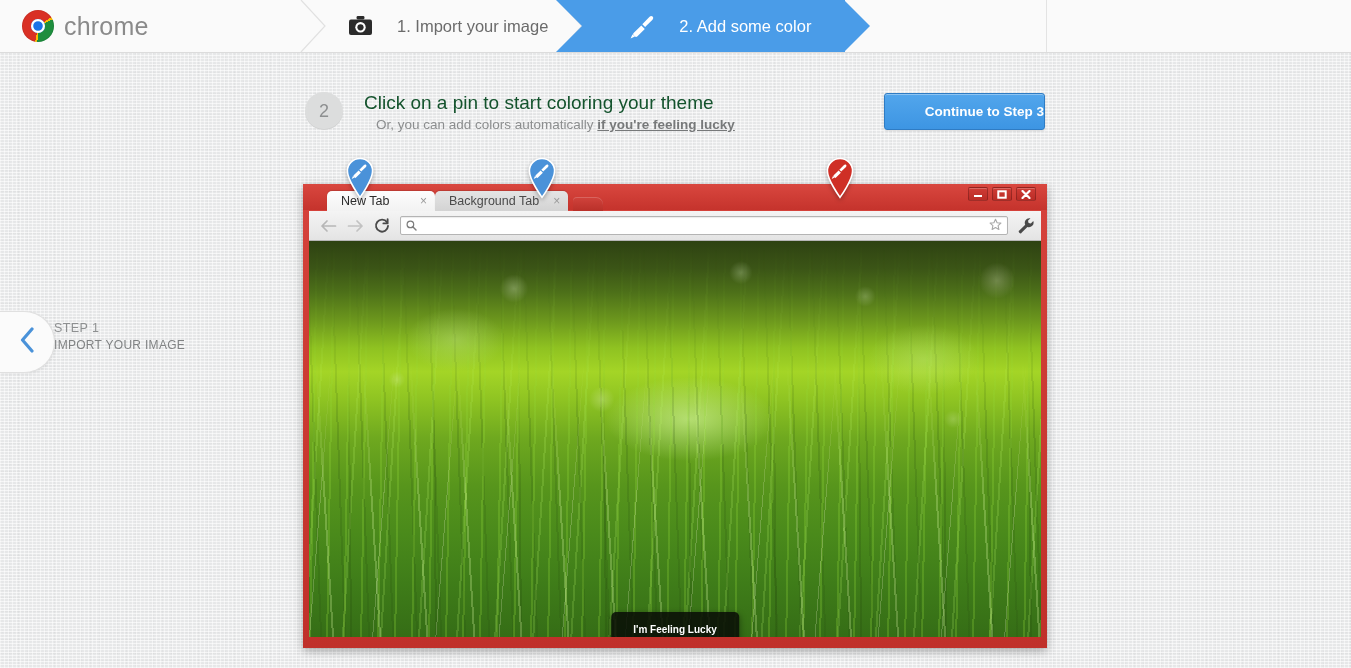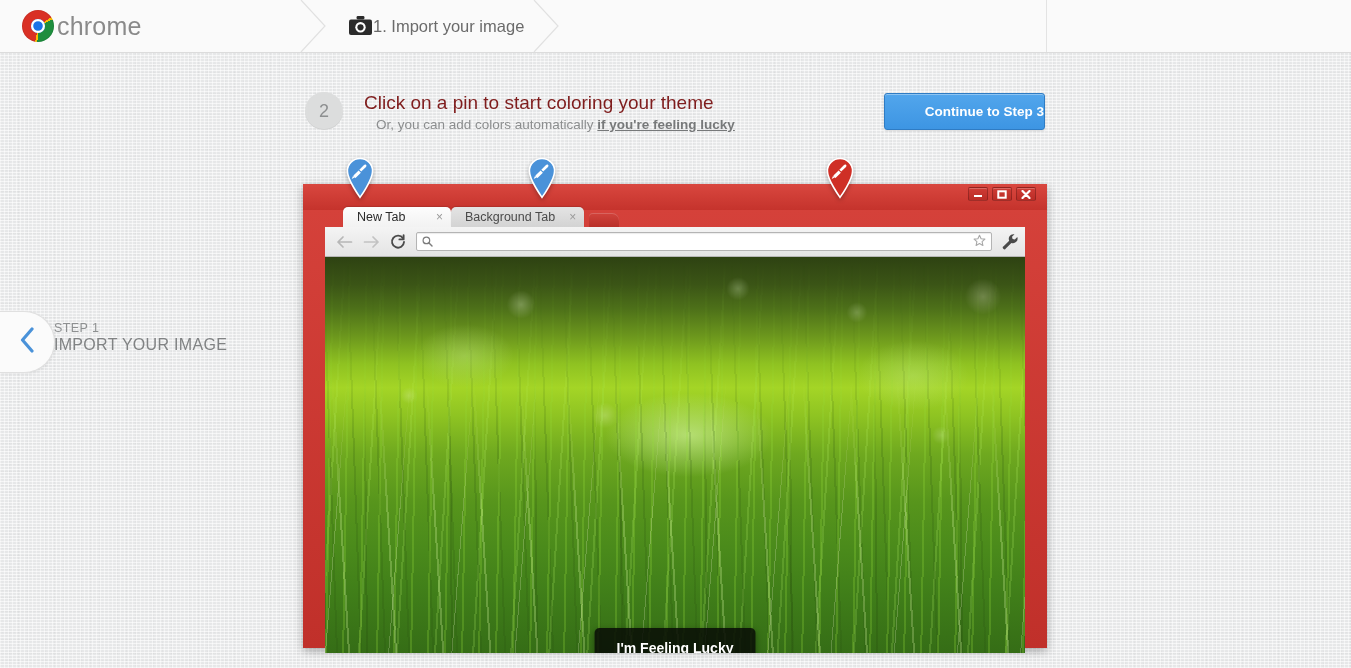--- a/index.html
+++ b/index.html
@@ -19,32 +19,32 @@
   #header {
     position: absolute; left: 0; top: 0; width: 1351px; height: 53px;
     background: #fafafa;
     border-bottom: 1px solid #dcdcdc;
     z-index: 40;
   }
   #header:after {
     content:""; position:absolute; right:0; top:0; width:304px; height:52px;
     background:#fafafa; border-left:1px solid #e3e3e3;
   }
-  .brand { position: absolute; left: 22px; top: 0; height: 52px; display: flex; align-items: center; gap: 3px; }
+  .brand { position: absolute; left: 22px; top: 0; height: 52px; display: flex; align-items: center; gap: 10px; }
   .chrome-logo { width: 32px; height: 32px; position: relative; border-radius: 50%;
     background: conic-gradient(from -62deg, #d93025 0deg 118deg, #fbbc04 118deg 128deg, #1e8e3e 128deg 244deg, #fbbc04 244deg 252deg, #d93025 252deg 360deg);
     box-shadow: inset 0 0 0 1px rgba(0,0,0,.07); }
   .chrome-logo:before { content:""; position:absolute; left:50%; top:50%; transform:translate(-50%,-50%);
     width:14px; height:14px; border-radius:50%; background:#1a73e8; box-shadow: inset 0 0 0 2.2px #fff; }
   .chrome-logo:after { content:""; position:absolute; left:9px; top:2px; width:23px; height:9px;
     background: linear-gradient(#ea4335,#d93025); border-radius: 0 5px 5px 0; opacity:0; }
   .brand-word { font-size: 25px; color: #8a8a8a; letter-spacing: .2px; font-weight: 400; }
 
   .steps { position: absolute; left: 300px; top: 0; height: 52px; display: flex; align-items: stretch; }
-  .step { position: relative; display: flex; align-items: center; gap: 0; padding: 0 34px 0 48px; height: 52px; cursor: pointer; }
+  .step { position: relative; display: flex; align-items: center; gap: 24px; padding: 0 34px 0 48px; height: 52px; cursor: pointer; }
   .step .lbl { font-size: 16.5px; color: #6b6b6b; white-space: nowrap; }
   .step .arrow-edge { position: absolute; right: -1px; top: 0; width: 26px; height: 52px; }
   .step.active { background: #4a9ce8; }
   .step.active .lbl { color: #fff; }
   .step.active .arrow-edge { right: -25px; }
   .step.active .arrow-edge:before {
     content:""; position:absolute; left:0; top:0; width:0; height:0;
     border-top: 26px solid transparent; border-bottom: 26px solid transparent; border-left: 26px solid #4a9ce8;
   }
   .step.active .lead-in {
@@ -55,50 +55,50 @@
   .divider-arrow svg { display:block; }
 
   .ico { width: 25px; height: 23px; flex: none; position: relative; }
   .ico svg { display: block; }
 
   
   #instructions { position: absolute; left: 305px; top: 92px; display: flex; align-items: flex-start; gap: 21px; z-index: 20; }
   .step-badge { width: 38px; height: 38px; border-radius: 50%; background: #dcdddd; color: #8d8f90;
     font-size: 18px; display: flex; align-items: center; justify-content: center; flex: none;
     box-shadow: inset 0 -1px 0 rgba(0,0,0,.05); }
-  .instr-head { font-size: 19px; color: #7f1d1d; line-height: 22px; margin-bottom: 3px; }
+  .instr-head { font-size: 19px; color: #14532d; line-height: 22px; margin-bottom: 3px; }
   .instr-sub { font-size: 13.5px; color: #8c8e8f; margin-left: 12px; }
   .lucky-link { color: #77797a; text-decoration: underline; font-weight: bold; cursor: pointer; }
 
   #continue-btn {
     position: absolute; left: 884px; top: 93px; width: 161px; height: 37px;
     background: linear-gradient(#52a6ec, #3d95e3);
     border: 1px solid #2f7cc4; border-radius: 3px;
     color: #fff; font-size: 13.5px; font-weight: bold; cursor: pointer;
     box-shadow: 0 1px 0 rgba(255,255,255,.35) inset, 0 1px 2px rgba(0,0,0,.12);
     z-index: 20;
     text-align: right;
   }
 
   
   #back-tab { position: absolute; left: 0; top: 311px; width: 55px; height: 62px;
     background: #fbfbfb; border-radius: 0 32px 32px 0; border: 1px solid #e0e0e0; border-left: none;
     display: flex; align-items: center; justify-content: center; cursor: pointer;
     box-shadow: 1px 1px 3px rgba(0,0,0,.06); z-index: 15; }
   #back-label { position: absolute; left: 54px; top: 320px; z-index: 15; }
   #back-label .l1 { font-size: 12.5px; color: #8e9091; letter-spacing: .4px; line-height: 16px; }
-  #back-label .l2 { font-size: 16px; color: #818384; letter-spacing: .3px; line-height: 18px; }
+  #back-label .l2 { font-size: 12px; color: #818384; letter-spacing: .3px; line-height: 18px; }
 
   
   .pin { position: absolute; width: 30px; height: 42px; z-index: 35; cursor: pointer; }
   .pin svg { display: block; filter: drop-shadow(0 2px 2px rgba(0,0,0,.28)); }
 
   
   #browser { position: absolute; left: 303px; top: 184px; width: 744px; height: 464px; z-index: 10;
-    background: linear-gradient(#d6423b, #c0302a); padding: 22px;
+    background: linear-gradient(#d6423b, #c0302a); padding: 6px;
     box-shadow: 0 3px 9px rgba(0,0,0,.3); }
   #browser:before { content:""; position:absolute; left:0; top:0; right:0; height:26px;
     background: linear-gradient(#d9473f, #c5332c); }
 
   #tabstrip { position: relative; height: 20px; margin: 1px 0 0 18px; display: flex; align-items: flex-end; z-index: 3; }
   .tab { position: relative; height: 20px; display: flex; align-items: center; padding: 0 8px 0 14px;
     border-radius: 5px 5px 0 0; font-size: 12.5px; color: #333; cursor: pointer; min-width: 108px; }
   .tab.active { background: linear-gradient(#fdfdfd, #f2f2f2); color: #2b2b2b; box-shadow: 0 -1px 1px rgba(0,0,0,.12); }
   .tab.inactive { background: linear-gradient(#e4e4e4, #d3d3d3); color: #4a4a4a; box-shadow: 0 -1px 1px rgba(0,0,0,.12); margin-top: 12px; }
   .tab .tab-title { flex: 1; white-space: nowrap; }
@@ -151,21 +151,21 @@
       radial-gradient(circle 22px at 28% 12%, rgba(245,255,230,.5), transparent 65%),
       radial-gradient(circle 18px at 59% 8%, rgba(235,255,215,.45), transparent 65%),
       radial-gradient(circle 16px at 76% 14%, rgba(240,255,225,.4), transparent 65%),
       radial-gradient(circle 20px at 40% 40%, rgba(250,255,235,.42), transparent 65%),
       radial-gradient(circle 14px at 88% 45%, rgba(245,255,230,.35), transparent 65%),
       radial-gradient(circle 13px at 12% 35%, rgba(250,255,240,.35), transparent 65%),
       radial-gradient(circle 26px at 94% 10%, rgba(225,225,205,.5), transparent 70%);
   }
 
   #lucky-btn { position: absolute; left: 50%; top: 371px; transform: translateX(-50%);
-    background: rgba(8,12,6,.86); color: #fff; font-size: 14px; font-weight: bold;
+    background: rgba(8,12,6,.86); color: #fff; font-size: 10px; font-weight: bold;
     padding: 12px 22px; border-radius: 5px; cursor: pointer; z-index: 6;
     box-shadow: 0 2px 6px rgba(0,0,0,.35); }
 </style>
 </head>
 <body>
 
 <div id="header">
   <div class="brand">
     <div class="chrome-logo"></div>
     <div class="brand-word">chrome</div>
@@ -189,20 +189,32 @@
         </svg>
       </span>
       <span class="lbl">1. Import your image</span>
       <span class="arrow-edge">
         <svg width="26" height="52" viewBox="0 0 26 52">
             <path d="M1 0 L25 26 L1 52" fill="none" stroke="#e1e1e1" stroke-width="1.2"></path>
           </svg>
       </span>
     </div>
 
+    <div class="step active">
+      <span class="lead-in"></span>
+      <span class="ico">
+        <svg width="26" height="24" viewBox="0 0 26 24">
+          <path d="M22.6 1.6c-.9-.9-2.1-.7-3 .2l-7.3 7.4 2.8 2.8 7.4-7.3c.9-.9 1-2.2.1-3.1z" fill="#fff"></path>
+          <path d="M11.3 10.4 3.6 18c-.6.6-.6 1.6 0 2.2l1.4 1.4c.6.6 1.6.6 2.2 0l7.6-7.7-3.5-3.5z" fill="#fff"></path>
+          <path d="M2.6 19 .6 23.4l4.4-2-3-2.4z" fill="#fff"></path>
+        </svg>
+      </span>
+      <span class="lbl">2. Add some color</span>
+      <span class="arrow-edge"></span>
+    </div>
 
   </div>
 </div>
 
 <div id="instructions">
   <div class="step-badge">2</div>
   <div>
     <div class="instr-head">Click on a pin to start coloring your theme</div>
     <div class="instr-sub">
       <span>Or, you can add colors automatically </span><span class="lucky-link">if you're feeling lucky</span>

